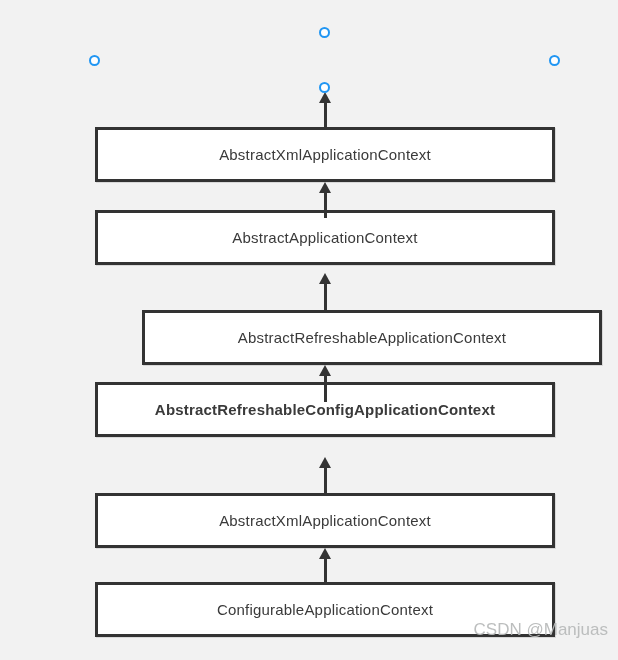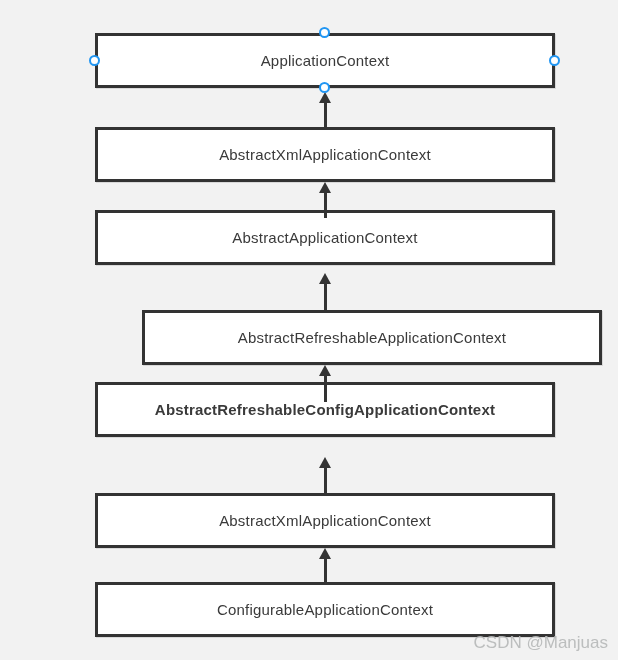--- a/index.html
+++ b/index.html
@@ -80,33 +80,32 @@
   }
   .h-top    { left: 319px; top: 27px; }
   .h-bottom { left: 319px; top: 82px; }
   .h-left   { left: 89px;  top: 55px; }
   .h-right  { left: 549px; top: 55px; }
 
   
   .watermark {
     position: absolute;
     right: 10px;
-    top: 633px;
+    top: 620px;
     font-size: 17px;
     color: rgba(184,186,187,0.95);
     z-index: 10;
     white-space: nowrap;
   }
 </style>
 </head>
 <body>
 
 <div class="canvas">
 
-  <div class="node n1">ApplicationContext</div>
   <div class="node n2">AbstractXmlApplicationContext</div>
   <div class="node n3">AbstractApplicationContext</div>
   <div class="node n4">AbstractRefreshableApplicationContext</div>
   <div class="node n5">AbstractRefreshableConfigApplicationContext</div>
   <div class="node n6">AbstractXmlApplicationContext</div>
   <div class="node n7">ConfigurableApplicationContext</div>
 
   <div class="arrow a1">
     <div class="head"></div>
     <div class="shaft"></div>

